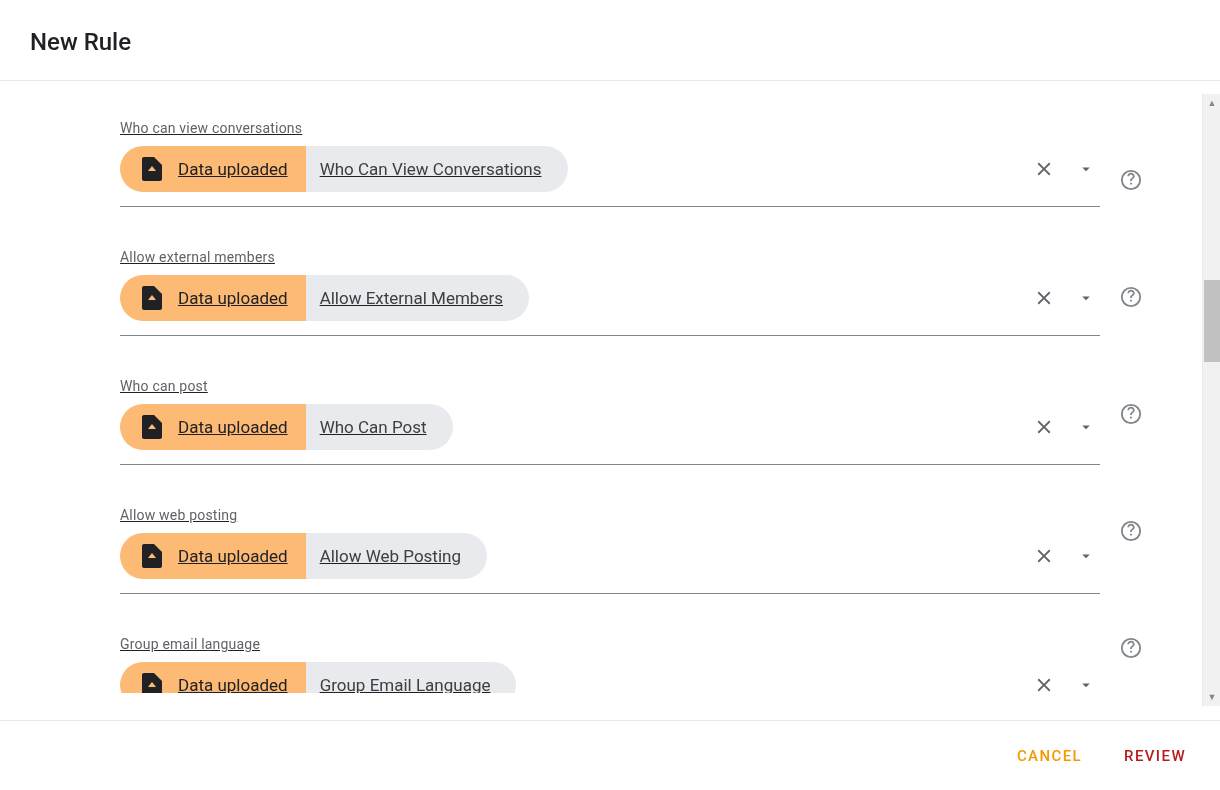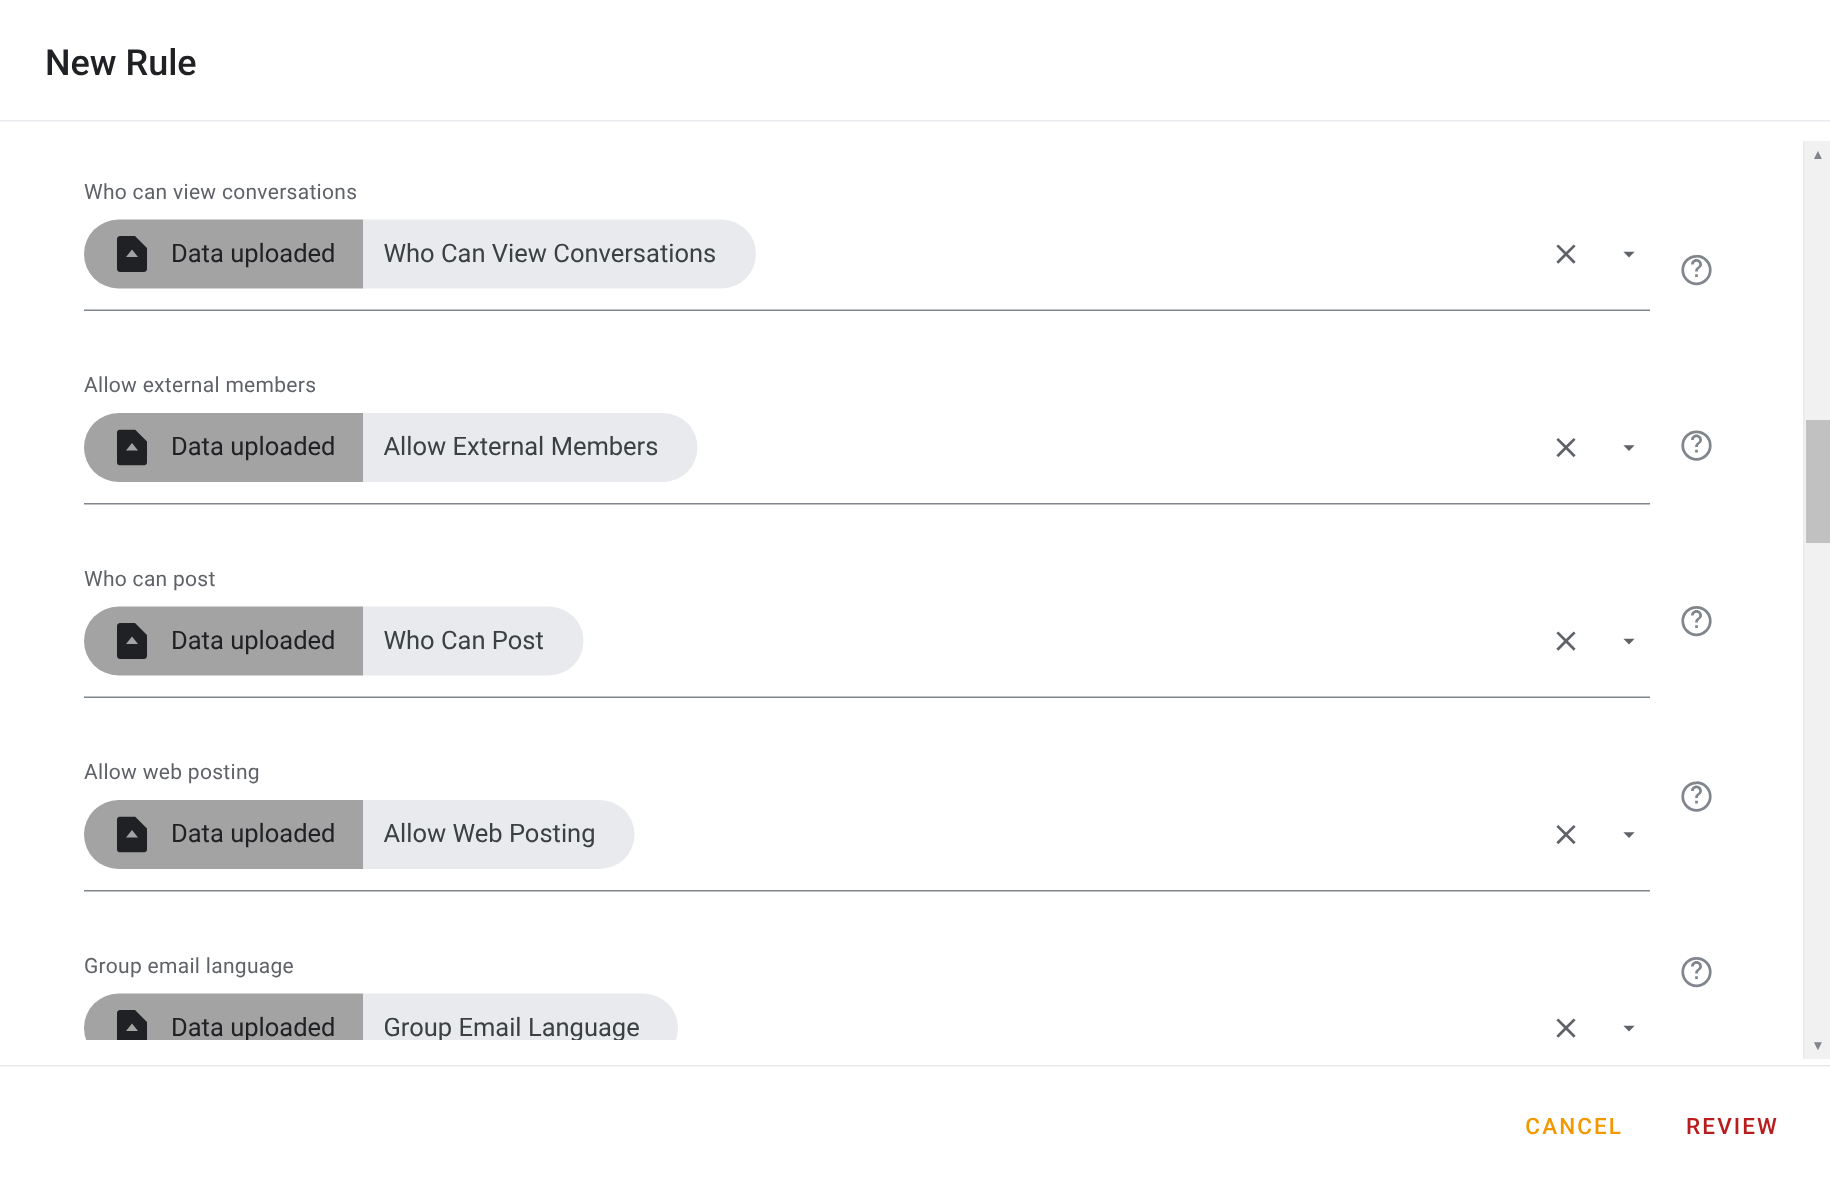--- a/index.html
+++ b/index.html
@@ -21,21 +21,22 @@
       font-weight: 500;
       color: #202124;
     }
     .content-wrapper {
       display: flex;
       height: 612px;
     }
     .content {
       flex: 1;
       overflow-y: auto;
-      padding: 0 20px 0 56px;
+      padding: 0 20px 0 120px;
+      text-decoration: underline;
     }
     .rule-item {
       padding-top: 42px;
     }
     .rule-item:first-child {
       padding-top: 0;
       margin-top: -8px;
       border-top: 1px solid #80868b;
       padding-top: 46px;
     }
@@ -51,21 +52,21 @@
       border-bottom: 1px solid #80868b;
       padding-bottom: 14px;
     }
     .chip-group {
       display: flex;
       align-items: center;
     }
     .chip-orange {
       display: flex;
       align-items: center;
-      background: #a3a3a3;
+      background: #fdba74;
       color: #202124;
       height: 46px;
       padding: 0 18px 0 22px;
       border-radius: 23px 0 0 23px;
       font-size: 17px;
       font-weight: 400;
     }
     .chip-orange .file-icon {
       margin-right: 16px;
       width: 20px;
@@ -100,21 +101,21 @@
     }
     .help-col {
       width: 100px;
       position: relative;
     }
     .footer {
       position: absolute;
       bottom: 0;
       left: 0;
       right: 0;
-      height: 80px;
+      height: 70px;
       border-top: 1px solid #e8eaed;
       display: flex;
       align-items: center;
       justify-content: flex-end;
       padding-right: 34px;
       gap: 42px;
       background: #fff;
     }
     .btn-text {
       font-size: 15px;

